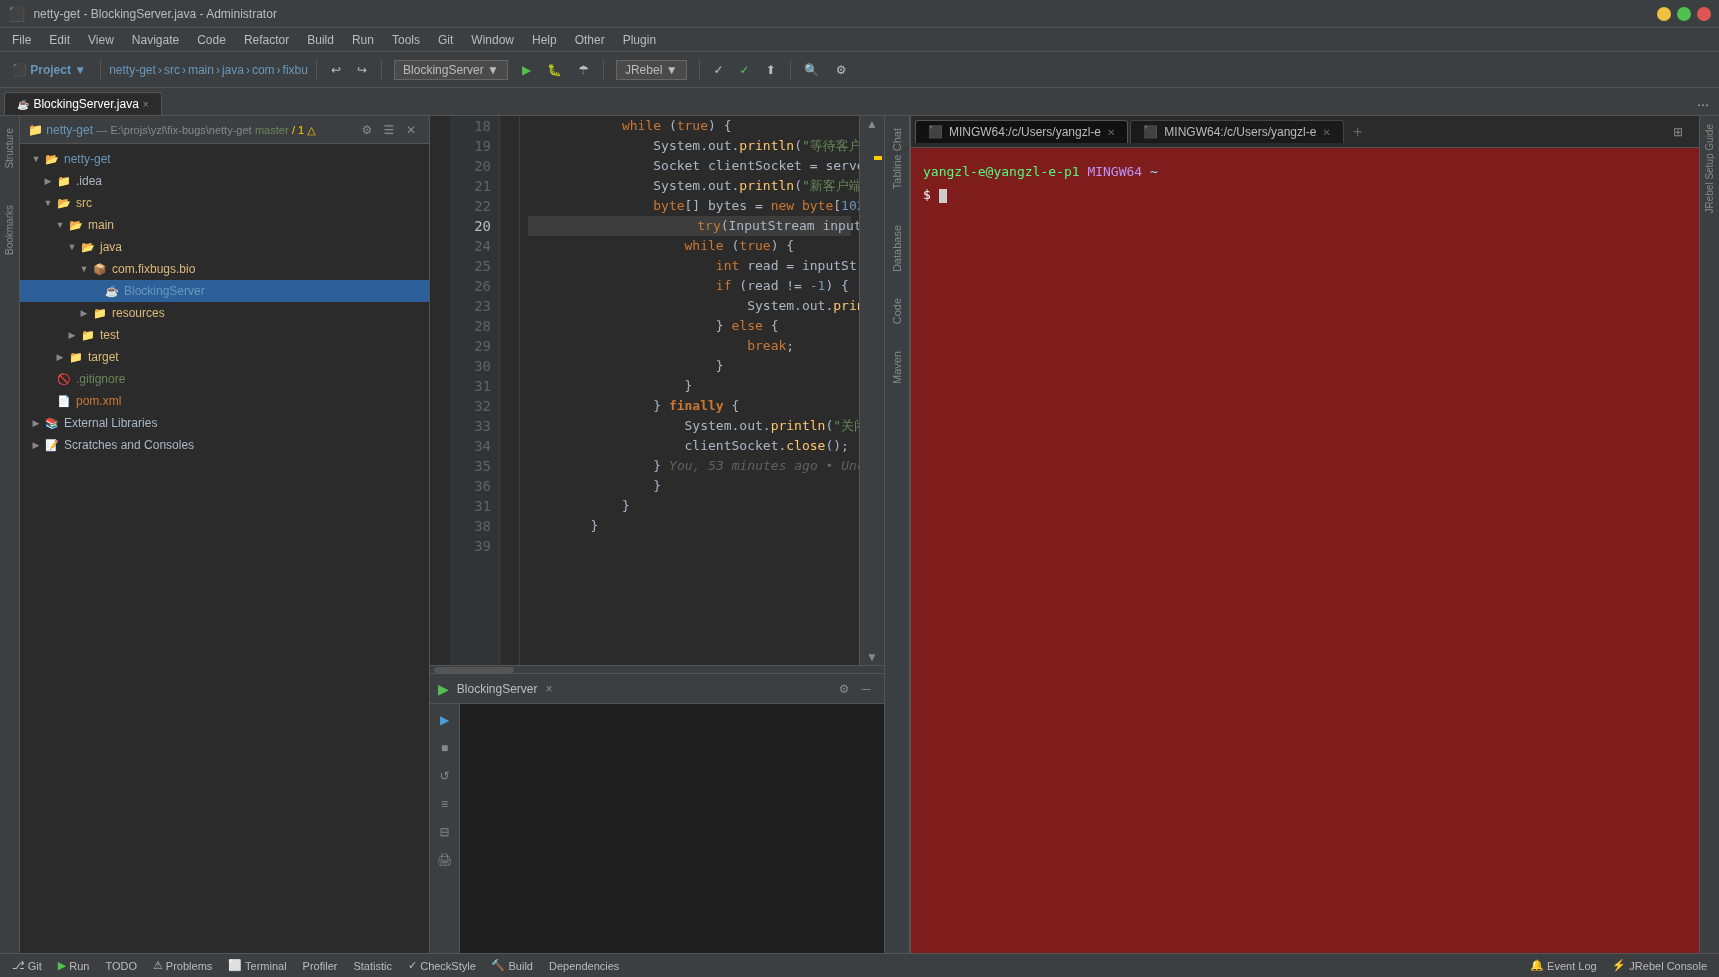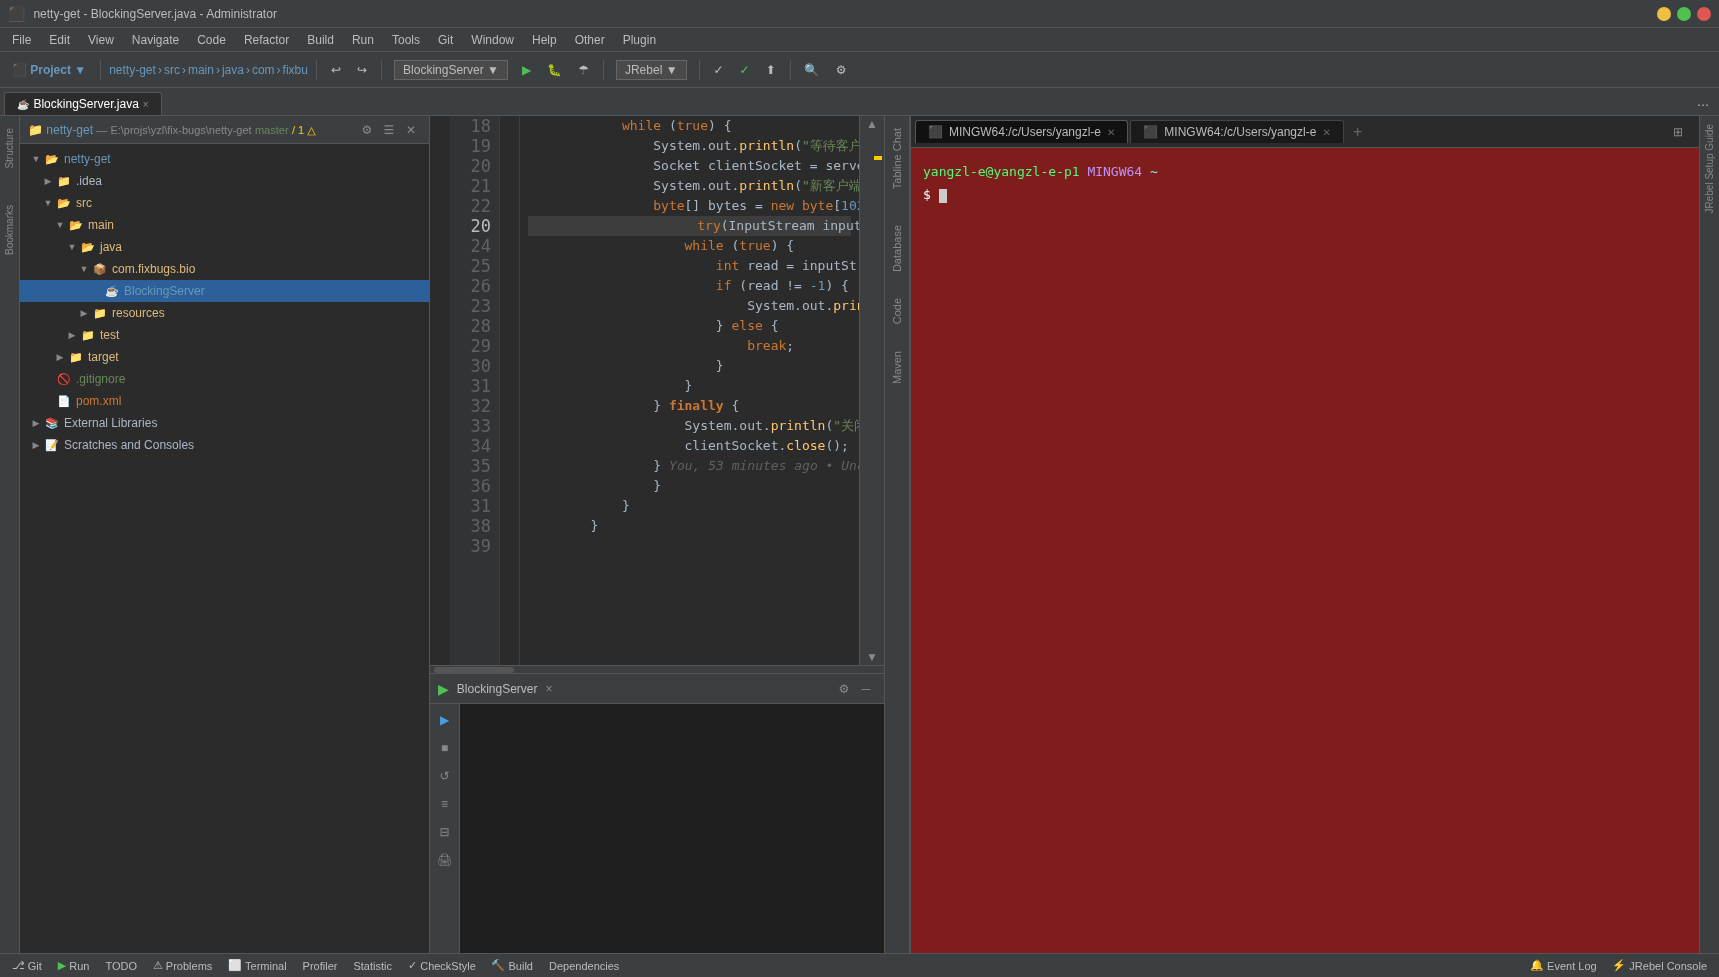--- a/index.html
+++ b/index.html
@@ -80,21 +80,21 @@
     
     .right-panel { flex: 1; display: flex; flex-direction: column; min-width: 0; }
 
     
     .editor-area { flex: 1; background: #2b2b2b; overflow: hidden; position: relative; display: flex; }
     .line-numbers { 
       width: 50px; background: #313335; padding: 0; text-align: right;
       color: #606366; font-family: 'Consolas', monospace; font-size: 13px;
       border-right: 1px solid #3c3f41; flex-shrink: 0; overflow: hidden;
     }
-    .line-num { height: 20px; line-height: 20px; padding-right: 8px; font-size: 17px; }
+    .line-num { height: 20px; line-height: 20px; padding-right: 8px; font-size: 14px; }
     .line-num.active { color: #bbbbbb; background: #313335; }
 
     .code-content { 
       flex: 1; padding: 0 8px; overflow: hidden; 
       font-family: 'Consolas', monospace; font-size: 13px; line-height: 20px;
       background: #2b2b2b; position: relative; text-align: right;
     }
     .code-line { height: 20px; white-space: pre; display: flex; align-items: center; }
     .code-line.highlighted { background: #3d3d3d; padding-left: 44px; }
 

